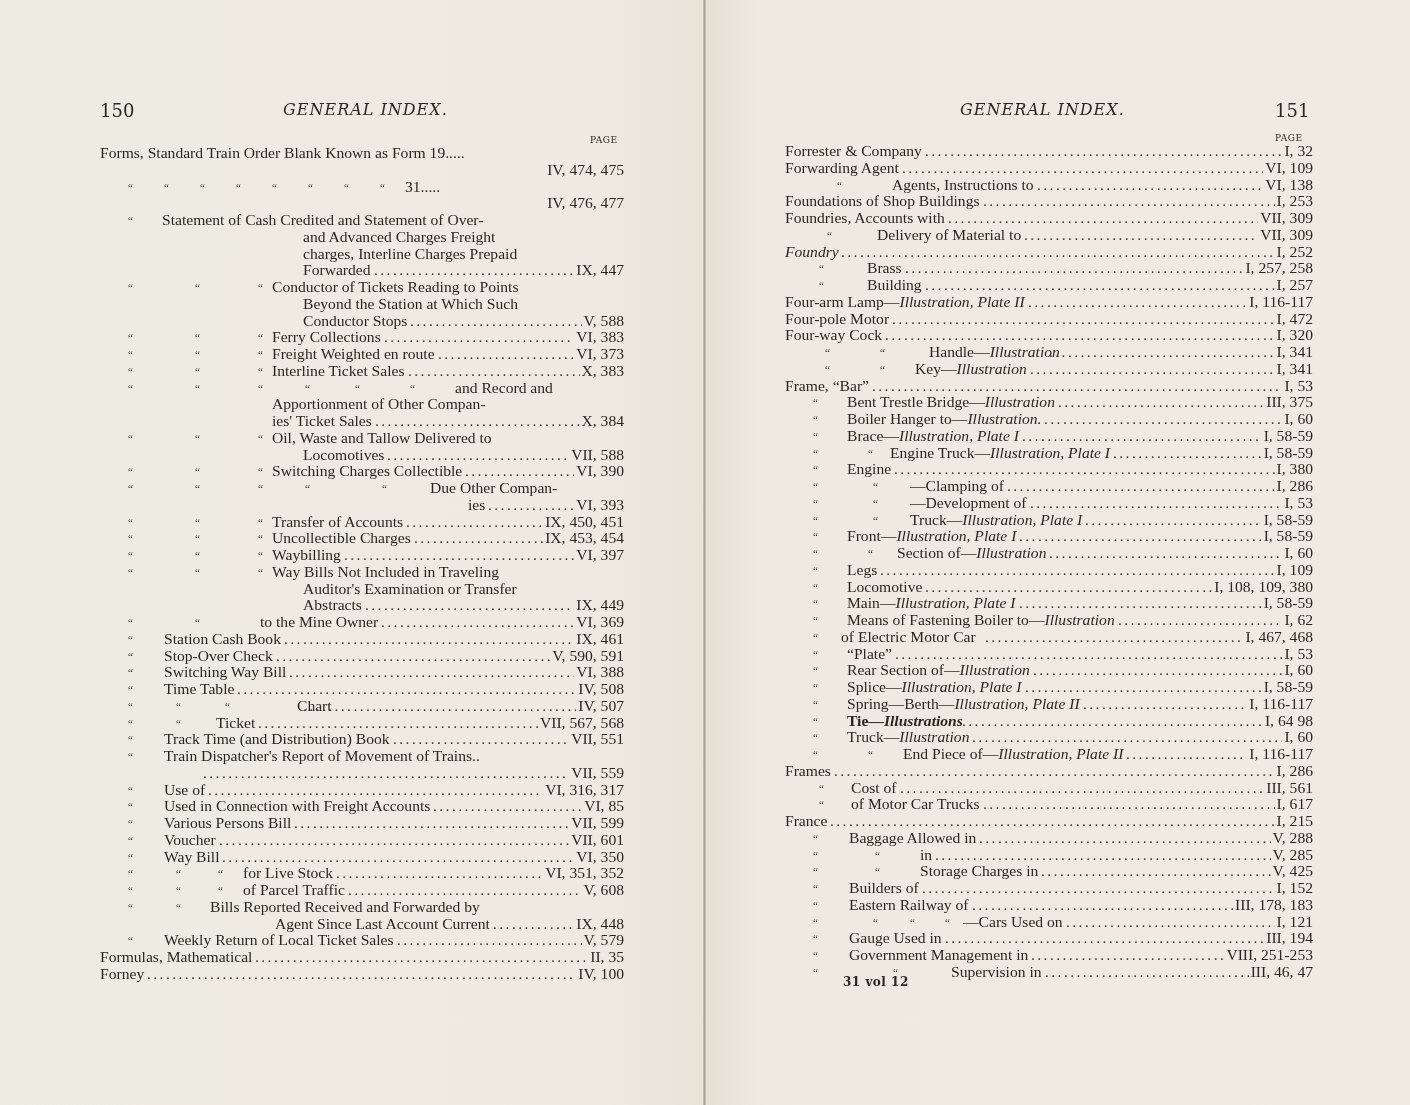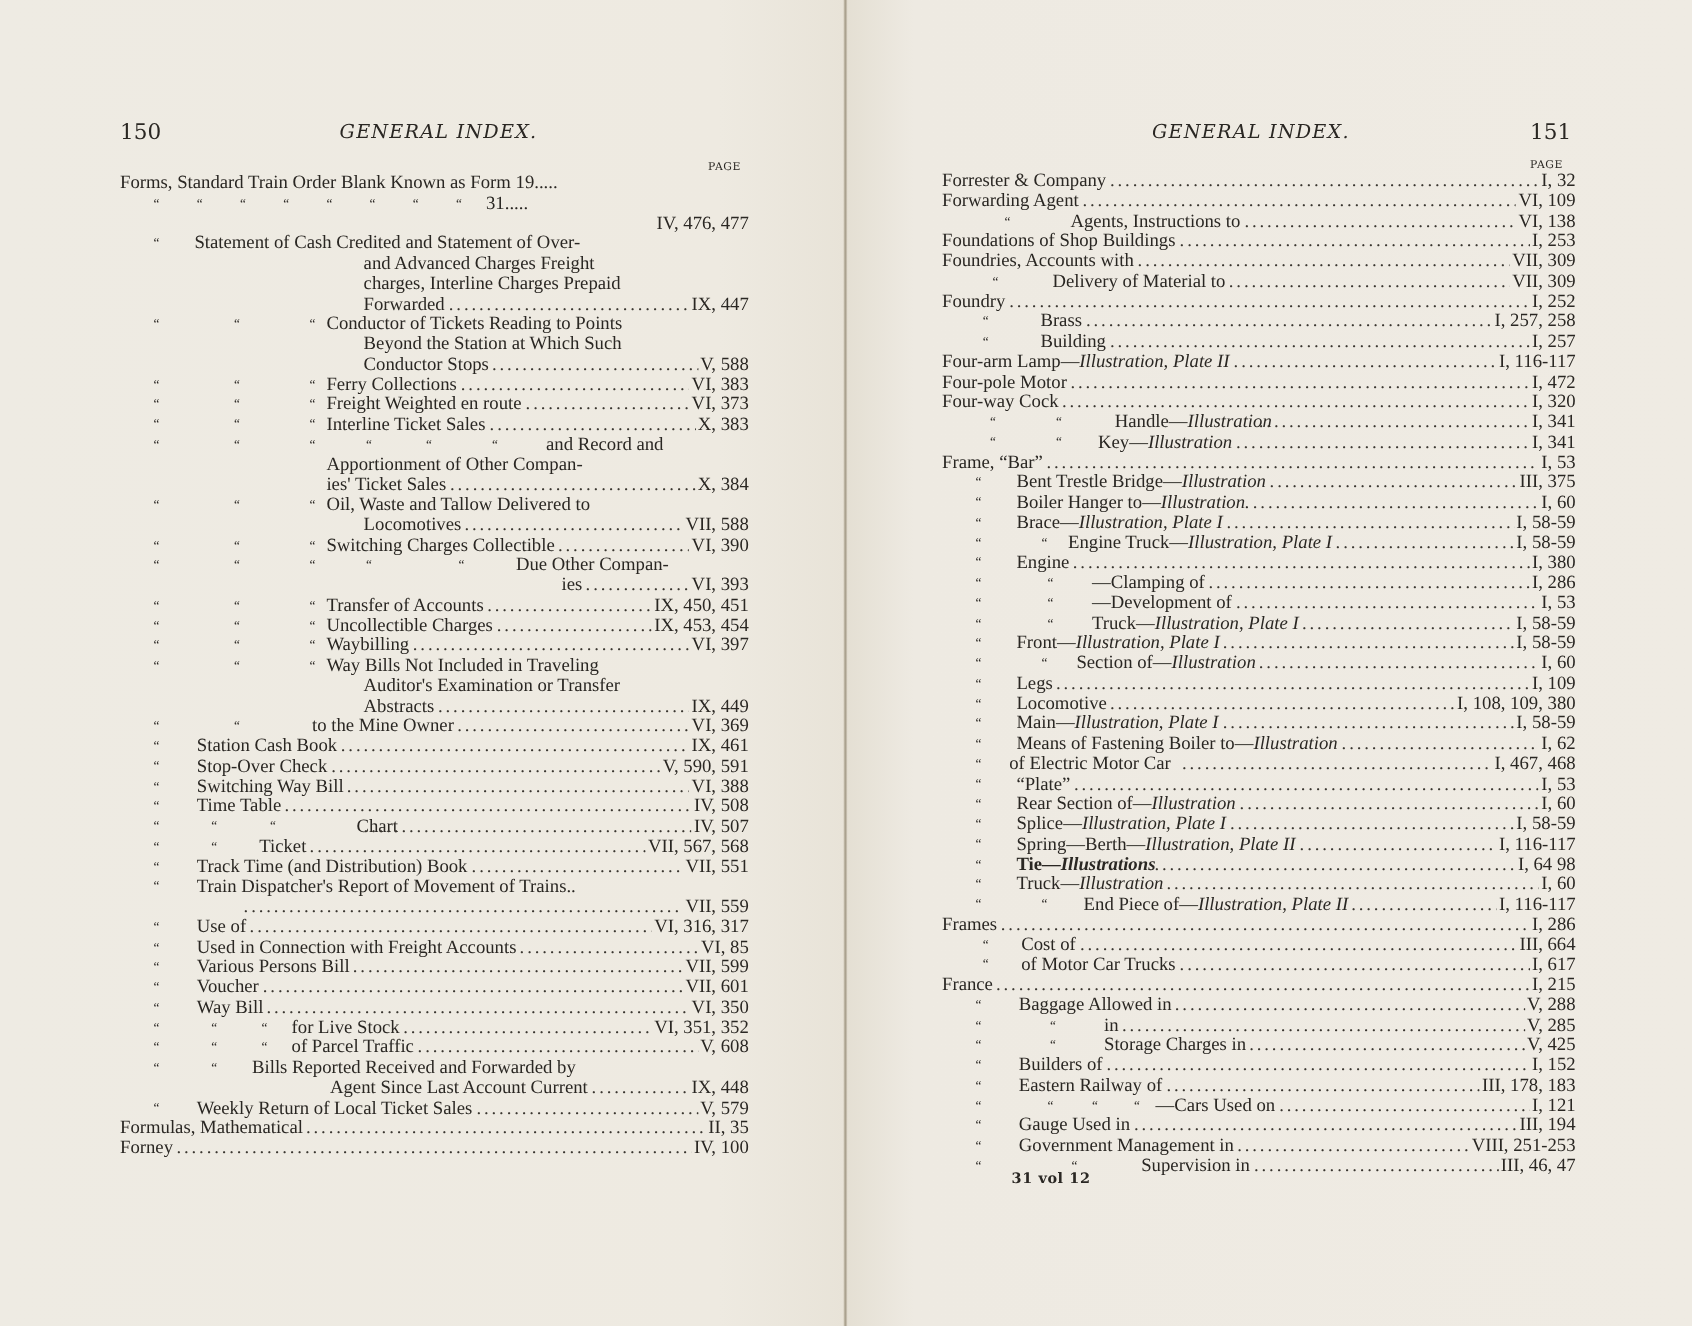--- a/index.html
+++ b/index.html
@@ -39,20 +39,24 @@
     <div class="running-head">
       <span class="pnum" style="left:100px;top:0;">150</span>
       <span class="title" style="left:283px;top:0;white-space:nowrap;">GENERAL INDEX.</span>
     </div>
     <span class="page-label" style="left:590px;top:135px;">PAGE</span>
     <div class="entries" id="left-entries" style="left:100px;top:145px;width:524px;">
         <div class="row">
           <span class="txt" style="left: 0px;">Forms, Standard Train Order Blank Known as Form 19.....</span>
         </div>
         <div class="row">
+          <span class="txt" style="left: 0px;"></span>
+          <span class="ref">IV, 474, 475</span>
+        </div>
+        <div class="row">
           <span class="ditto" style="left: 28px;">“</span>
           <span class="ditto" style="left: 64px;">“</span>
           <span class="ditto" style="left: 100px;">“</span>
           <span class="ditto" style="left: 136px;">“</span>
           <span class="ditto" style="left: 172px;">“</span>
           <span class="ditto" style="left: 208px;">“</span>
           <span class="ditto" style="left: 244px;">“</span>
           <span class="ditto" style="left: 280px;">“</span>
           <span class="txt" style="left: 305px;">31.....</span>
         </div>
@@ -369,21 +373,21 @@
           <span class="ref">VII, 309</span>
           <span class="lead" style="left: 163px; width: 310px;">........................................................................................................................</span>
         </div>
         <div class="row">
           <span class="ditto" style="left: 42px;">“</span>
           <span class="txt" style="left: 92px;">Delivery of Material to</span>
           <span class="ref">VII, 309</span>
           <span class="lead" style="left: 239px; width: 234px;">........................................................................................................................</span>
         </div>
         <div class="row">
-          <span class="txt" style="left: 0px;">Foundry</span>
+          <span class="txt" style="left: 0px; font-style: italic;">Foundry</span>
           <span class="ref">I, 252</span>
           <span class="lead" style="left: 56px; width: 434px;">........................................................................................................................</span>
         </div>
         <div class="row">
           <span class="ditto" style="left: 34px;">“</span>
           <span class="txt" style="left: 82px;">Brass</span>
           <span class="ref">I, 257, 258</span>
           <span class="lead" style="left: 120px; width: 338px;">........................................................................................................................</span>
         </div>
         <div class="row">
@@ -565,21 +569,21 @@
           <span class="lead" style="left: 341px; width: 121px;">........................................................................................................................</span>
         </div>
         <div class="row">
           <span class="txt" style="left: 0px;">Frames</span>
           <span class="ref">I, 286</span>
           <span class="lead" style="left: 49px; width: 441px;">........................................................................................................................</span>
         </div>
         <div class="row">
           <span class="ditto" style="left: 34px;">“</span>
           <span class="txt" style="left: 66px;">Cost of</span>
-          <span class="ref">III, 664</span>
+          <span class="ref">III, 561</span>
           <span class="lead" style="left: 115px; width: 364px;">........................................................................................................................</span>
         </div>
         <div class="row">
           <span class="ditto" style="left: 34px;">“</span>
           <span class="txt" style="left: 66px;">of Motor Car Trucks</span>
           <span class="ref">I, 617</span>
           <span class="lead" style="left: 198px; width: 292px;">........................................................................................................................</span>
         </div>
         <div class="row">
           <span class="txt" style="left: 0px;">France</span>

